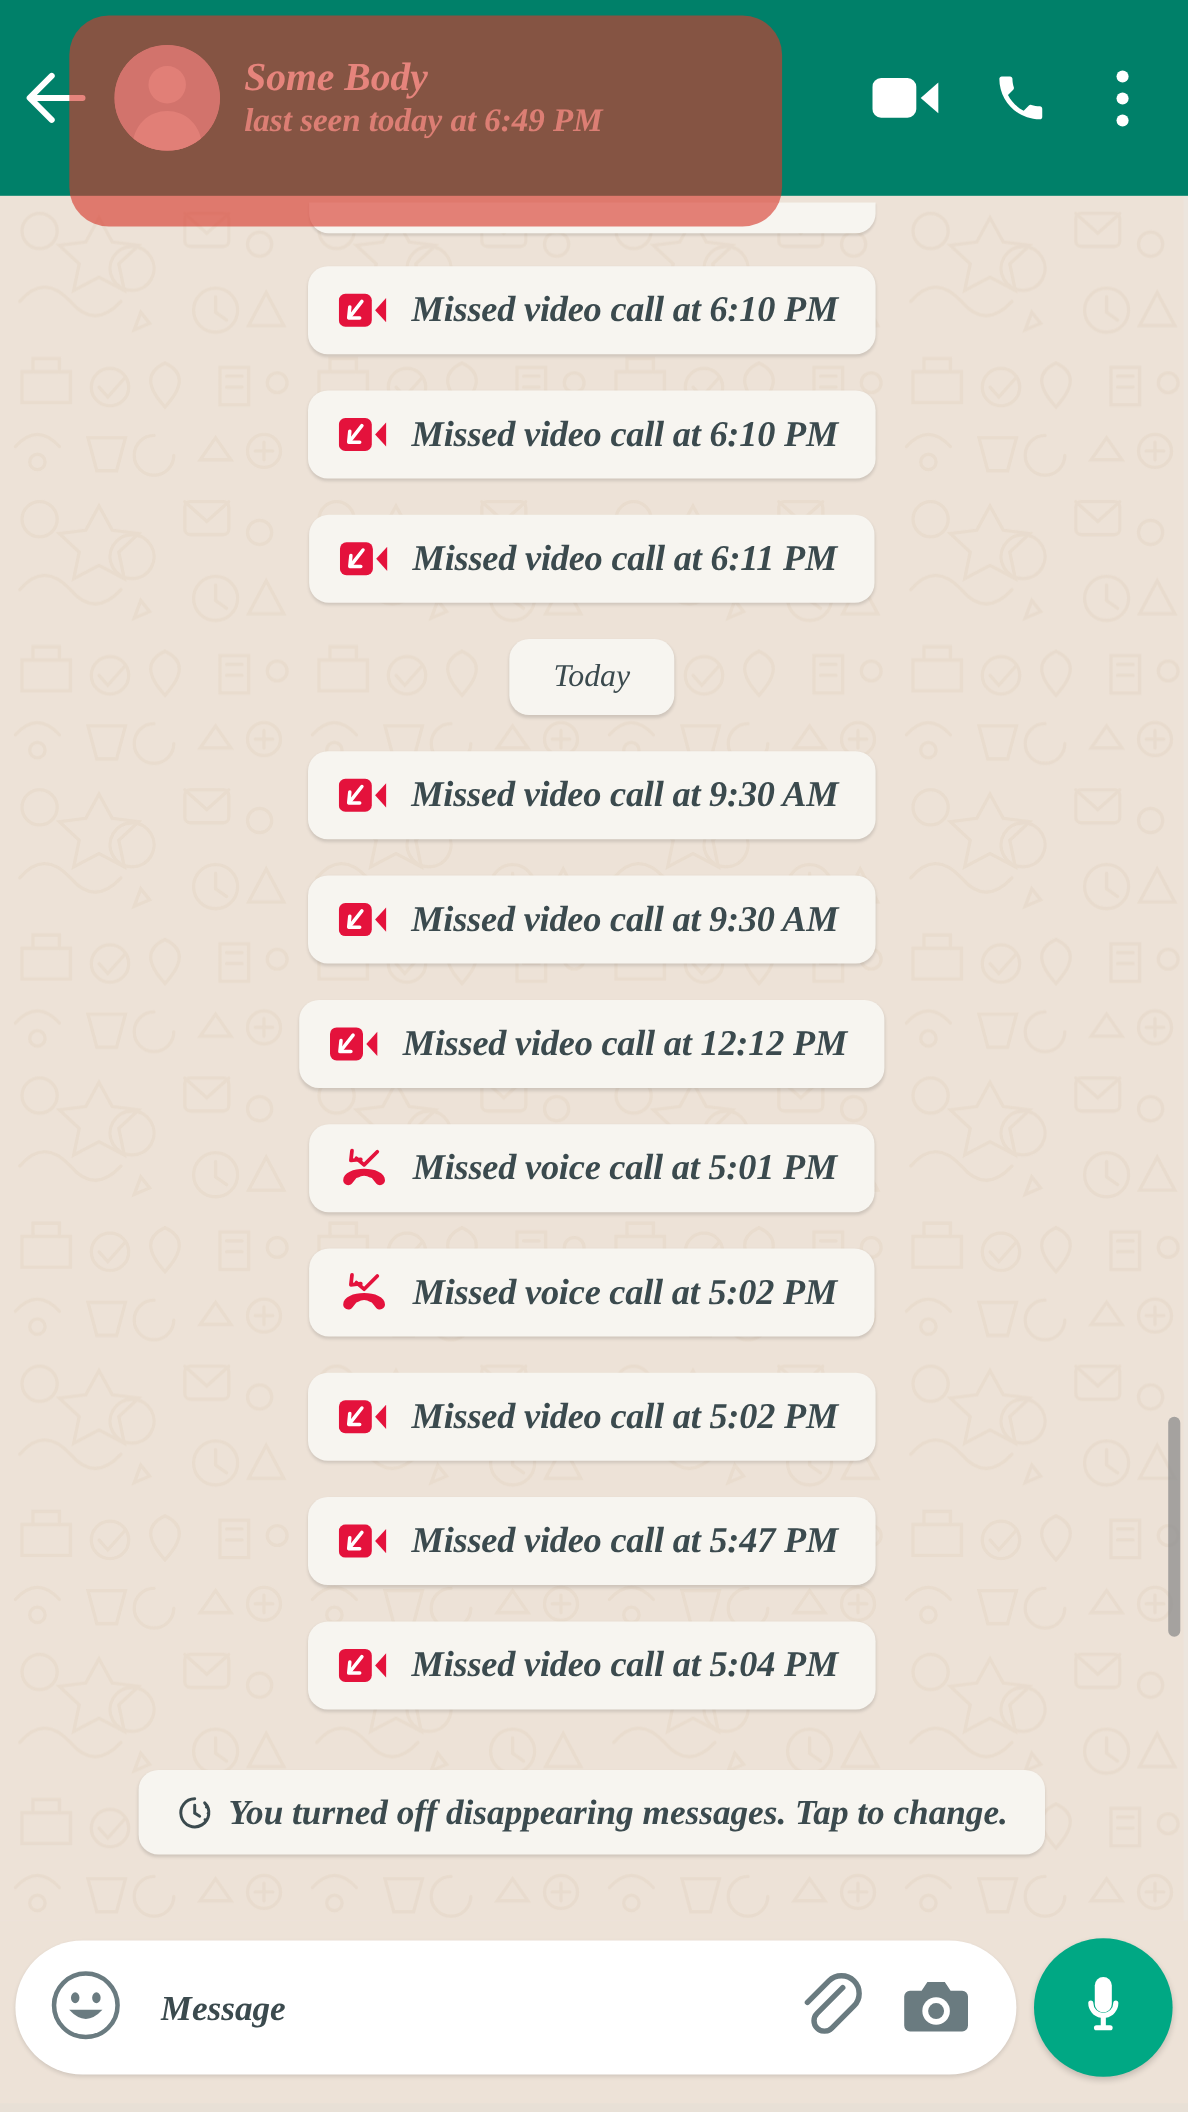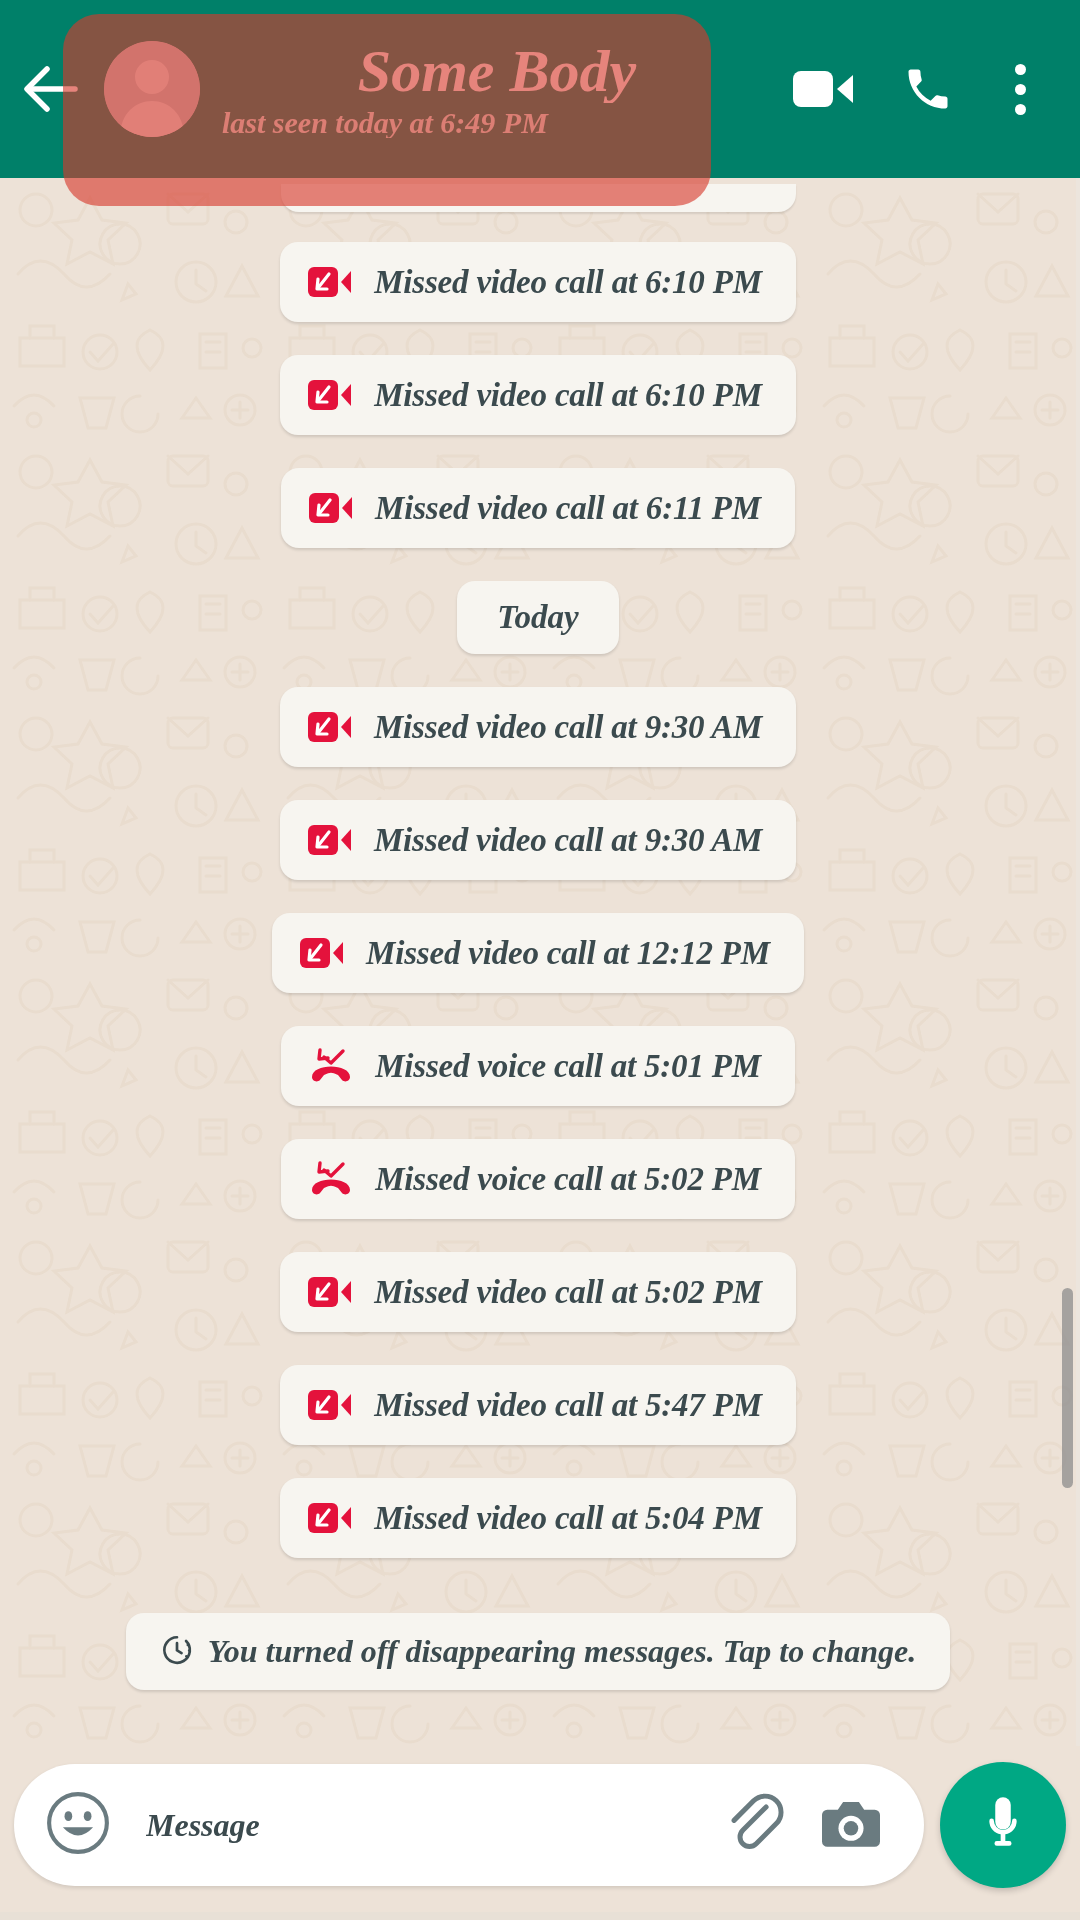--- a/index.html
+++ b/index.html
@@ -52,28 +52,27 @@
 
   .hdr-texts {
     flex: 1 1 auto;
     min-width: 0;
     display: flex;
     flex-direction: column;
     justify-content: center;
     gap: 4px;
   }
   .hdr-name {
-    font-size: 60px;
+    font-size: 36px;
     font-weight: bold;
     font-style: italic;
     color: #FFFFFF;
     line-height: 1.05;
     white-space: nowrap;
     overflow: hidden;
-    text-align: center;
   }
   .hdr-status {
     font-size: 30px;
     font-style: italic;
     font-weight: bold;
     color: #E4EFE9;
     line-height: 1.05;
     white-space: nowrap;
     overflow: hidden;
   }
@@ -174,34 +173,34 @@
 
   
   .date-pill {
     background: #F7F5F0;
     border-radius: 18px;
     box-shadow: 0 2px 3px rgba(0,0,0,0.13);
     padding: 18px 40px;
     margin-bottom: 33px;
   }
   .date-pill .txt {
-    font-size: 33px;
+    font-size: 29px;
     font-style: italic;
-    font-weight: bold;
+    font-weight: normal;
     color: #3B4A4E;
     white-space: nowrap;
   }
 
   
   .system-bubble {
     background: #F7F5F0;
     border-radius: 18px;
     box-shadow: 0 2px 3px rgba(0,0,0,0.13);
     display: inline-flex;
-    align-items: flex-start;
+    align-items: center;
     gap: 14px;
     padding: 20px 34px;
     margin-top: 22px;
   }
   .system-bubble .txt {
     font-size: 32px;
     font-style: italic;
     font-weight: bold;
     color: #3B4A4E;
     white-space: nowrap;

